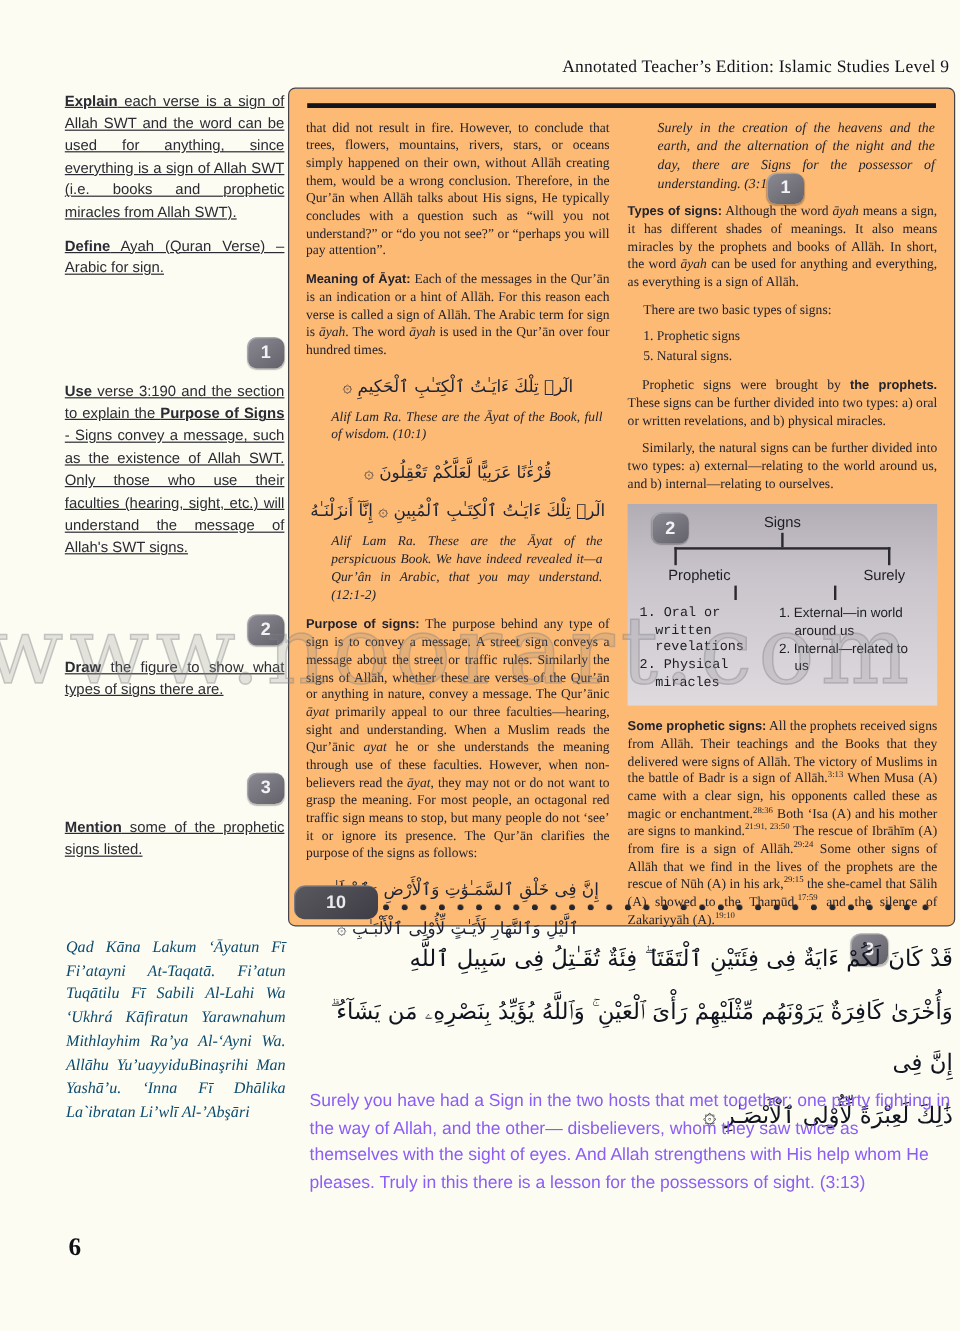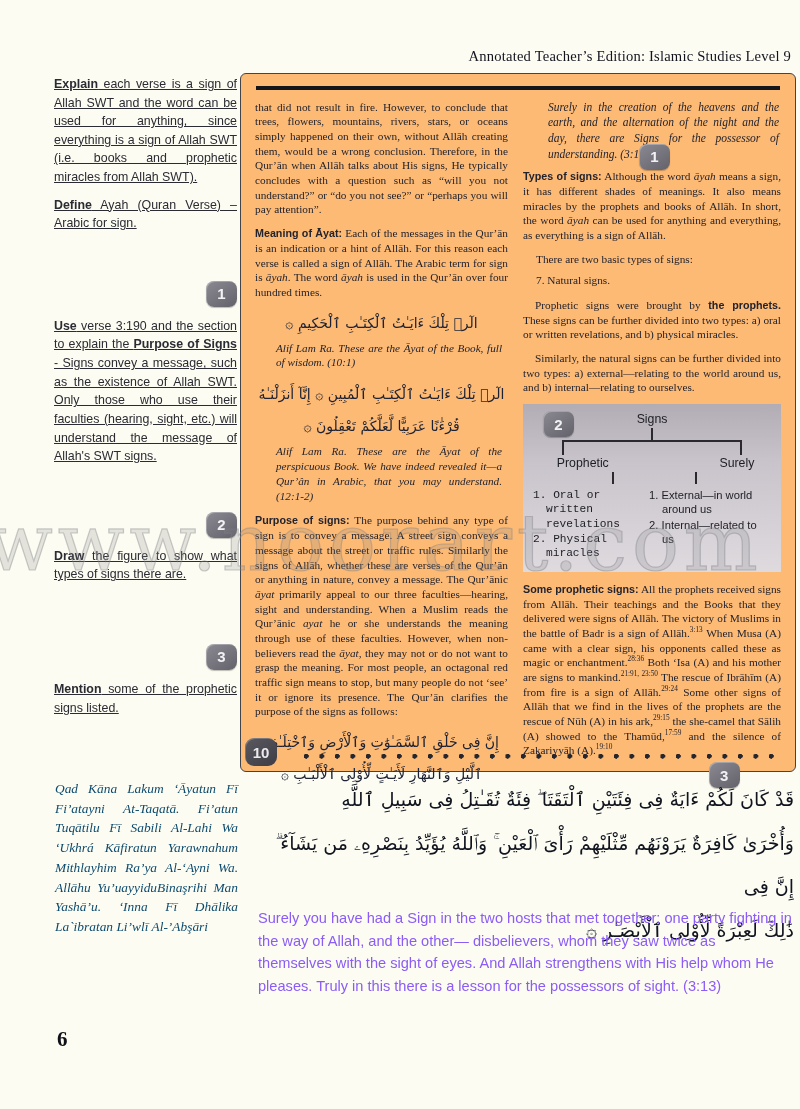--- a/index.html
+++ b/index.html
@@ -81,21 +81,21 @@
   .blist.left { width:47%;font-family:Liberation Mono, monospace; }
   .blist.right { width:53%; }
   .blist div { padding-left:13px; text-indent:-13px; margin-bottom:1px; }
   
   .dotted {
     position:absolute; left:62px; right:15px; bottom:11px; height:7px;
     background-image:radial-gradient(circle at 3.2px 3.2px, #26262e 2.3px, transparent 2.6px);
     background-size:15.5px 7px; background-repeat:repeat-x;
   }
   .tab10 {
-    position:absolute; left:4px; bottom:5px; width:32px; height:28px;
+    position:absolute; left:4px; bottom:5px; width:70px; height:28px;
     border-radius:9px; background:linear-gradient(145deg,#5a5960,#3e3d45);
     color:#e9e9ee; font-family:"Liberation Sans",sans-serif; font-size:15px; font-weight:700;
     display:flex; align-items:center; justify-content:center;
     box-shadow: inset 1px 1px 0 rgba(255,255,255,.22);
   }
   
   .translit {
     position:absolute; left:55px; top:779px; width:183px;
     font-style:italic; font-size:13.4px; line-height:1.47;
     color:#0c4a6e; text-align:justify;
@@ -150,35 +150,36 @@
 
   <div class="mainbox">
     <div class="rule"></div>
     <div class="cols">
 
       <div class="col1">
         <p class="para">that did not result in fire. However, to conclude that trees, flowers, mountains, rivers, stars, or oceans simply happened on their own, without Allāh creating them, would be a wrong conclusion. Therefore, in the Qur’ān when Allāh talks about His signs, He typically concludes with a question such as “will you not understand?” or “do you not see?” or “perhaps you will pay attention”.</p>
         <p class="rich"><b>Meaning of Āyat:</b> Each of the messages in the Qur’ān is an indication or a hint of Allāh. For this reason each verse is called a sign of Allāh. The Arabic term for sign is <i>āyah</i>. The word <i>āyah</i> is used in the Qur’ān over four hundred times.</p>
         <div class="arabic" dir="rtl">الٓرۚ تِلْكَ ءَايَـٰتُ ٱلْكِتَـٰبِ ٱلْحَكِيمِ ۞</div>
         <p class="caption">Alif Lam Ra.  These are the Āyat of the Book, full of wisdom. (10:1)</p>
+        <div class="arabic" dir="rtl">قُرْءَٰنًا عَرَبِيًّا لَّعَلَّكُمْ تَعْقِلُونَ ۞</div>
         <div class="arabic" dir="rtl">الٓرۚ تِلْكَ ءَايَـٰتُ ٱلْكِتَـٰبِ ٱلْمُبِينِ ۞ إِنَّآ أَنزَلْنَـٰهُ</div>
-        <div class="arabic" dir="rtl">قُرْءَٰنًا عَرَبِيًّا لَّعَلَّكُمْ تَعْقِلُونَ ۞</div>
         <p class="caption">Alif Lam Ra. These are the Āyat of the perspicuous Book. We have indeed revealed it—a Qur’ân in Arabic, that you may understand. (12:1-2)</p>
         <p class="rich"><b>Purpose of signs:</b> The purpose behind any type of sign is to convey a message. A street sign conveys a message about the street or traffic rules. Similarly the signs of Allāh, whether these are verses of the Qur’ān or anything in nature, convey a message. The Qur’ānic <i>āyat</i> primarily appeal to our three faculties—hearing, sight and understanding. When a Muslim reads the Qur’ānic <i>ayat</i> he or she understands the meaning through use of these faculties. However, when non-believers read the <i>āyat</i>, they may not or do not want to grasp the meaning. For most people, an octagonal red traffic sign means to stop, but many people do not ‘see’ it or ignore its presence. The Qur’ān clarifies the purpose of the signs as follows:</p>
         <div class="arabic" dir="rtl">إِنَّ فِى خَلْقِ ٱلسَّمَـٰوَٰتِ وَٱلْأَرْضِ وَٱخْتِلَـٰفِ</div>
         <div class="arabic" dir="rtl">ٱلَّيْلِ وَٱلنَّهَارِ لَأَيَـٰتٍ لِّأُوْلِى ٱلْأَلْبَـٰبِ ۞</div>
       </div>
 
       <div class="col2">
         <p class="quote">Surely in the creation of the heavens and the earth, and the alternation of the night and the day, there are Signs for the possessor of understanding. (3:190)</p>
         <span class="badge badge-float">1</span>
         <p class="rich"><b>Types of signs:</b> Although the word <i>āyah</i> means a sign, it has different shades of meanings. It also means miracles by the prophets and books of Allāh. In short, the word <i>āyah</i> can be used for anything and everything, as everything is a sign of Allāh.</p>
         <p class="para inset" style="margin-bottom:6px">There are two basic types of signs:</p>
         <div class="list-lines">
-          <div>7. Natural signs.</div>
+          <div>1. Prophetic signs</div>
+          <div>5. Natural signs.</div>
         </div>
         <p class="rich indent">Prophetic signs were brought by <b>the prophets.</b> These signs can be further divided into two types: a) oral or written revelations, and b) physical miracles.</p>
         <p class="para indent">Similarly, the natural signs can be further divided into two types: a) external—relating to the world around us, and b) internal—relating to ourselves.</p>
 
         <div class="diagram">
           <span class="badge">2</span>
           <div class="diag-root">Signs</div>
           <div class="stem" style="margin:0 auto"></div>
           <div class="bracket"></div>
           <div class="branch-labels">

